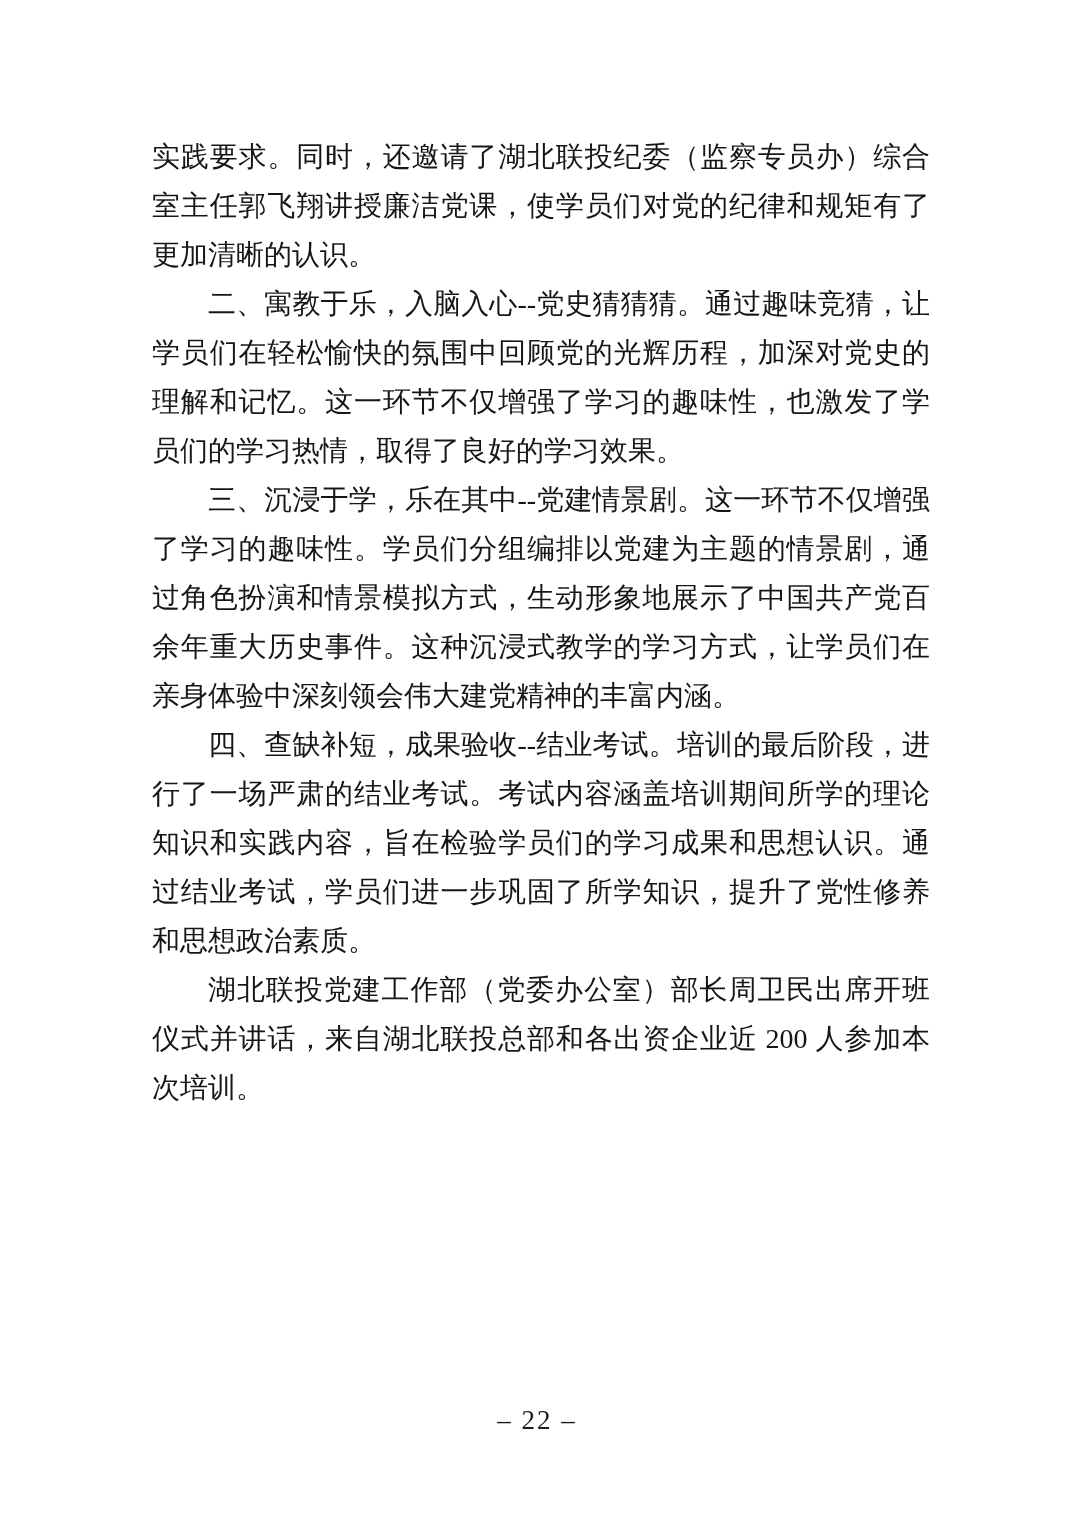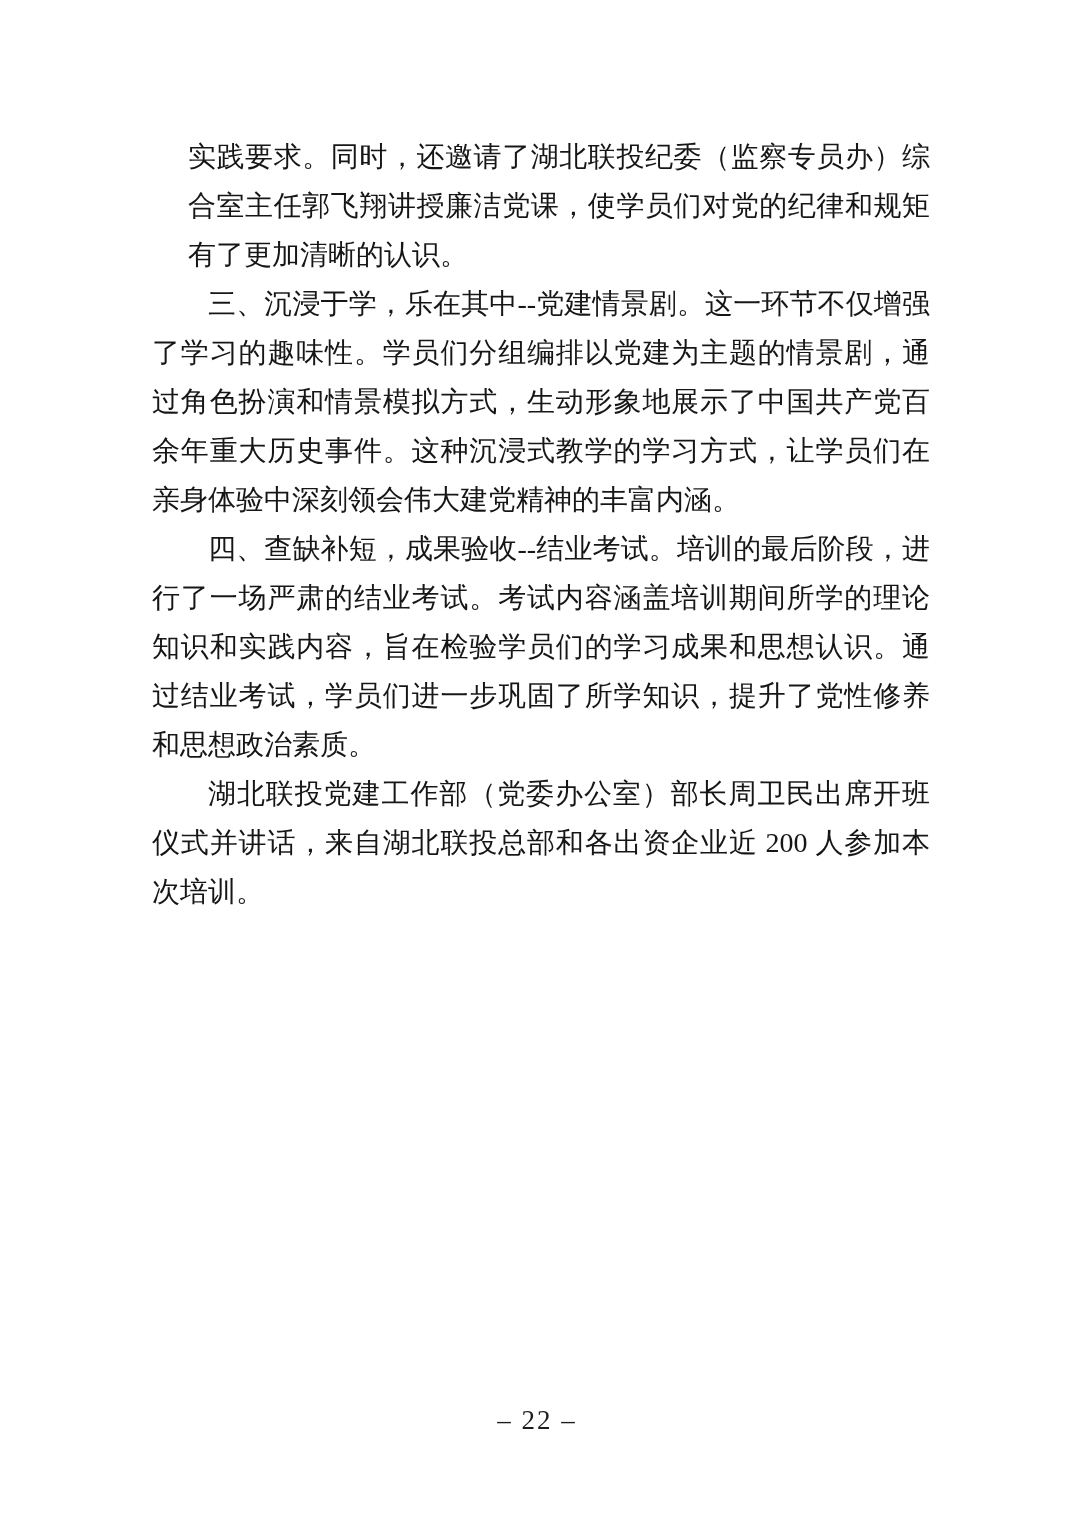--- a/index.html
+++ b/index.html
@@ -26,41 +26,41 @@
     text-align: justify;
     text-justify: inter-ideograph;
   }
   .content p {
     margin: 0;
     padding: 0;
     text-indent: 2em;
   }
   .content p.no-indent {
     text-indent: 0;
-    margin-left: 36px;
   }
   .page-number {
     position: absolute;
     top: 1405px;
     left: 0;
     width: 100%;
     text-align: center;
     font-size: 27px;
     letter-spacing: 2px;
     color: #1c1c1c;
     font-family: "Liberation Serif", "DejaVu Serif", serif;
   }
 </style>
 </head>
 <body>
 
 <div class="page">
 
   <div class="content">
     <p class="no-indent">实践要求。同时，还邀请了湖北联投纪委（监察专员办）综合室主任郭飞翔讲授廉洁党课，使学员们对党的纪律和规矩有了更加清晰的认识。</p>
+    <p>二、寓教于乐，入脑入心--党史猜猜猜。通过趣味竞猜，让学员们在轻松愉快的氛围中回顾党的光辉历程，加深对党史的理解和记忆。这一环节不仅增强了学习的趣味性，也激发了学员们的学习热情，取得了良好的学习效果。</p>
     <p>三、沉浸于学，乐在其中--党建情景剧。这一环节不仅增强了学习的趣味性。学员们分组编排以党建为主题的情景剧，通过角色扮演和情景模拟方式，生动形象地展示了中国共产党百余年重大历史事件。这种沉浸式教学的学习方式，让学员们在亲身体验中深刻领会伟大建党精神的丰富内涵。</p>
     <p>四、查缺补短，成果验收--结业考试。培训的最后阶段，进行了一场严肃的结业考试。考试内容涵盖培训期间所学的理论知识和实践内容，旨在检验学员们的学习成果和思想认识。通过结业考试，学员们进一步巩固了所学知识，提升了党性修养和思想政治素质。</p>
     <p>湖北联投党建工作部（党委办公室）部长周卫民出席开班仪式并讲话，来自湖北联投总部和各出资企业近 200 人参加本次培训。</p>
   </div>
 
   <div class="page-number">– 22 –</div>
 
 </div>
 
 </body></html>

